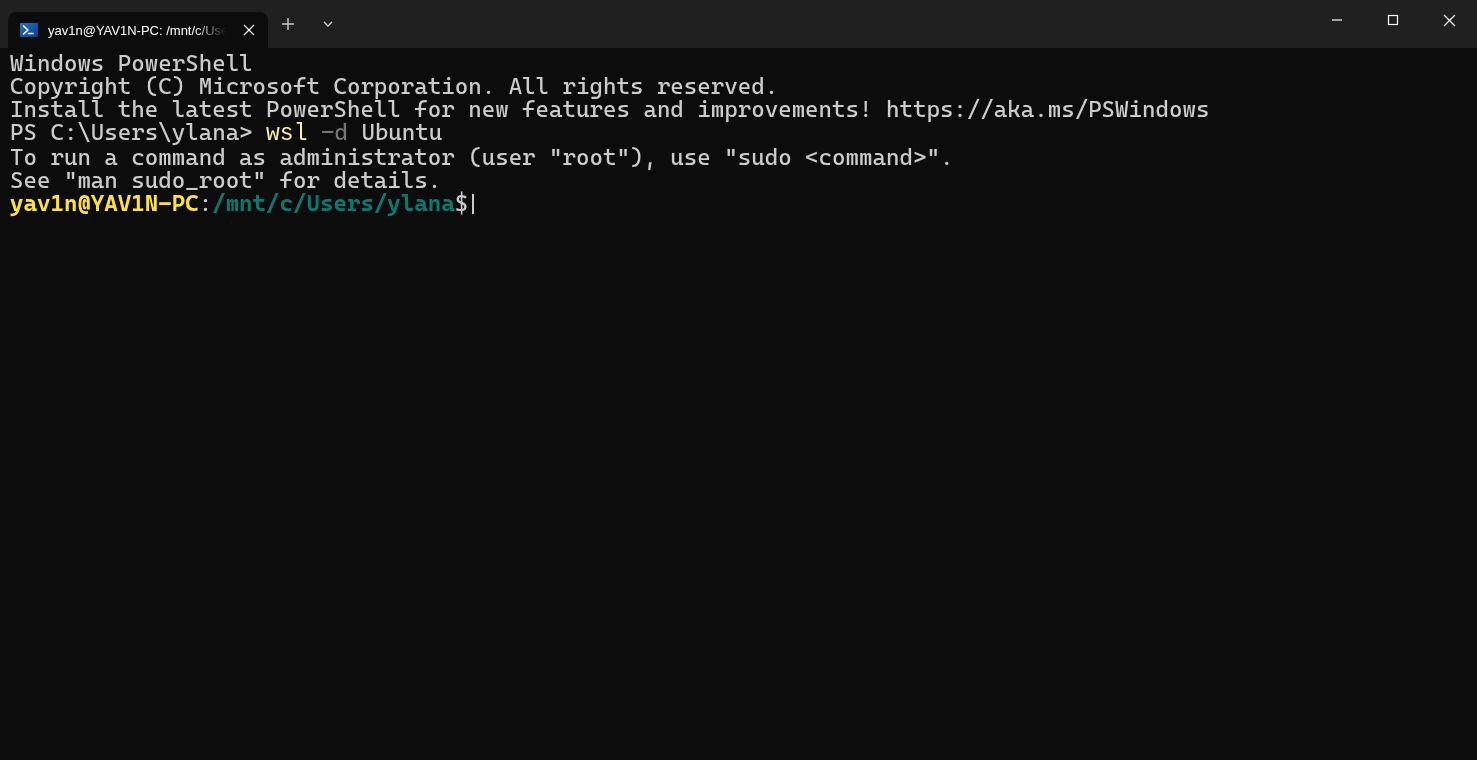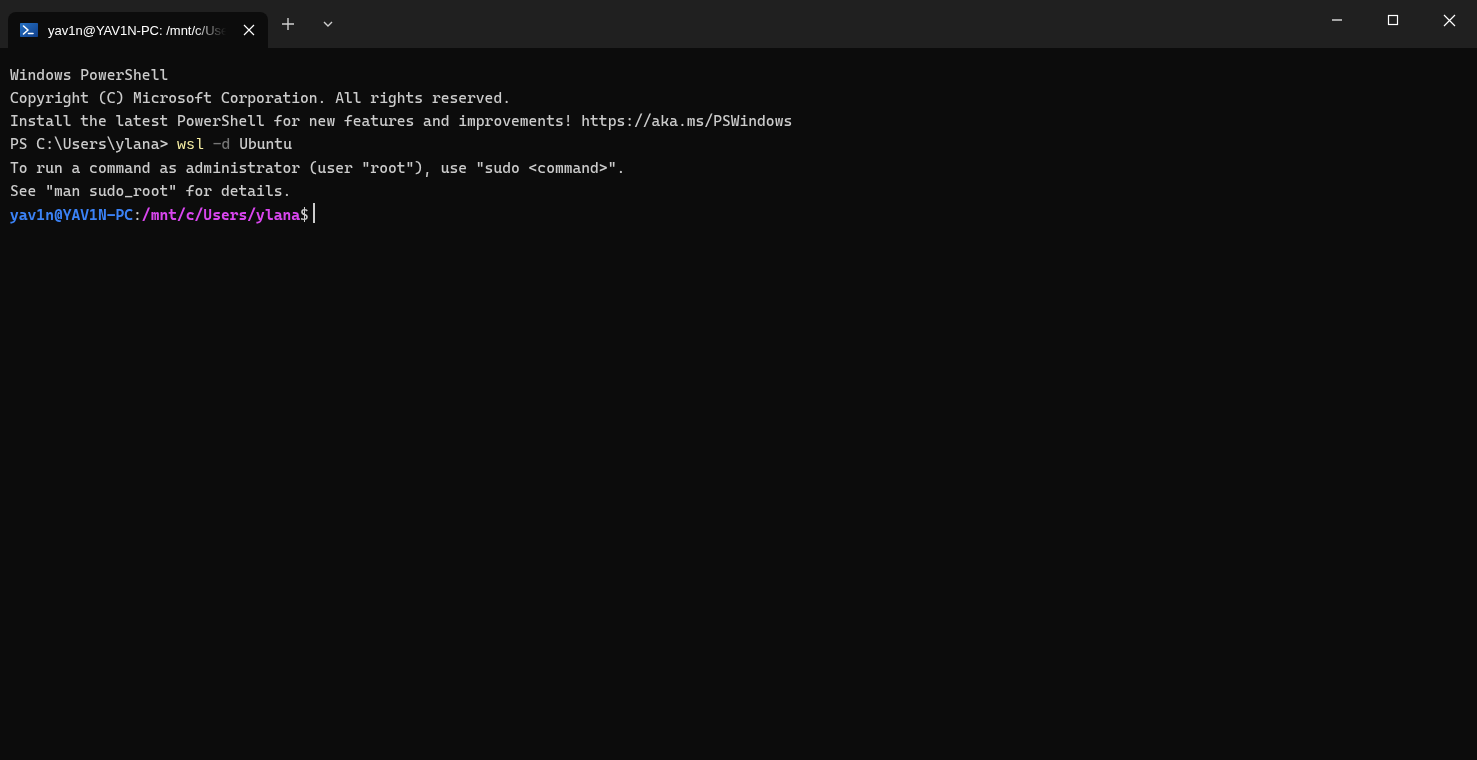--- a/index.html
+++ b/index.html
@@ -78,32 +78,32 @@
     justify-content: center;
     color: #ffffff;
   }
 
   
   .terminal {
     flex: 1;
     background: #0c0c0c;
     color: #cccccc;
     font-family: "Cascadia Mono", "Consolas", monospace;
-    font-size: 15px;
+    font-size: 23px;
     line-height: 23px;
-    padding: 16px 10px;
+    padding: 4px 10px;
     white-space: pre;
     letter-spacing: 0px;
   }
   .line { display: block; }
   .c-white { color: #cccccc; }
   .c-yellow { color: #f9f1a5; font-family: Liberation Mono, monospace; }
   .c-gray { color: #767676; }
-  .c-green { color: #3b82f6; font-weight: bold; }
-  .c-blue { color: #d946ef; font-weight: bold; }
+  .c-green { color: #fde047; font-weight: bold; }
+  .c-blue { color: #0f766e; font-weight: bold; }
   .cursor {
     display: inline-block;
     width: 2px;
     height: 20px;
     background: #cccccc;
     vertical-align: -3px;
     margin-left: 4px;
     animation: blink 1s step-start infinite;
   }
   @keyframes blink { 50% { opacity: 0; } }

